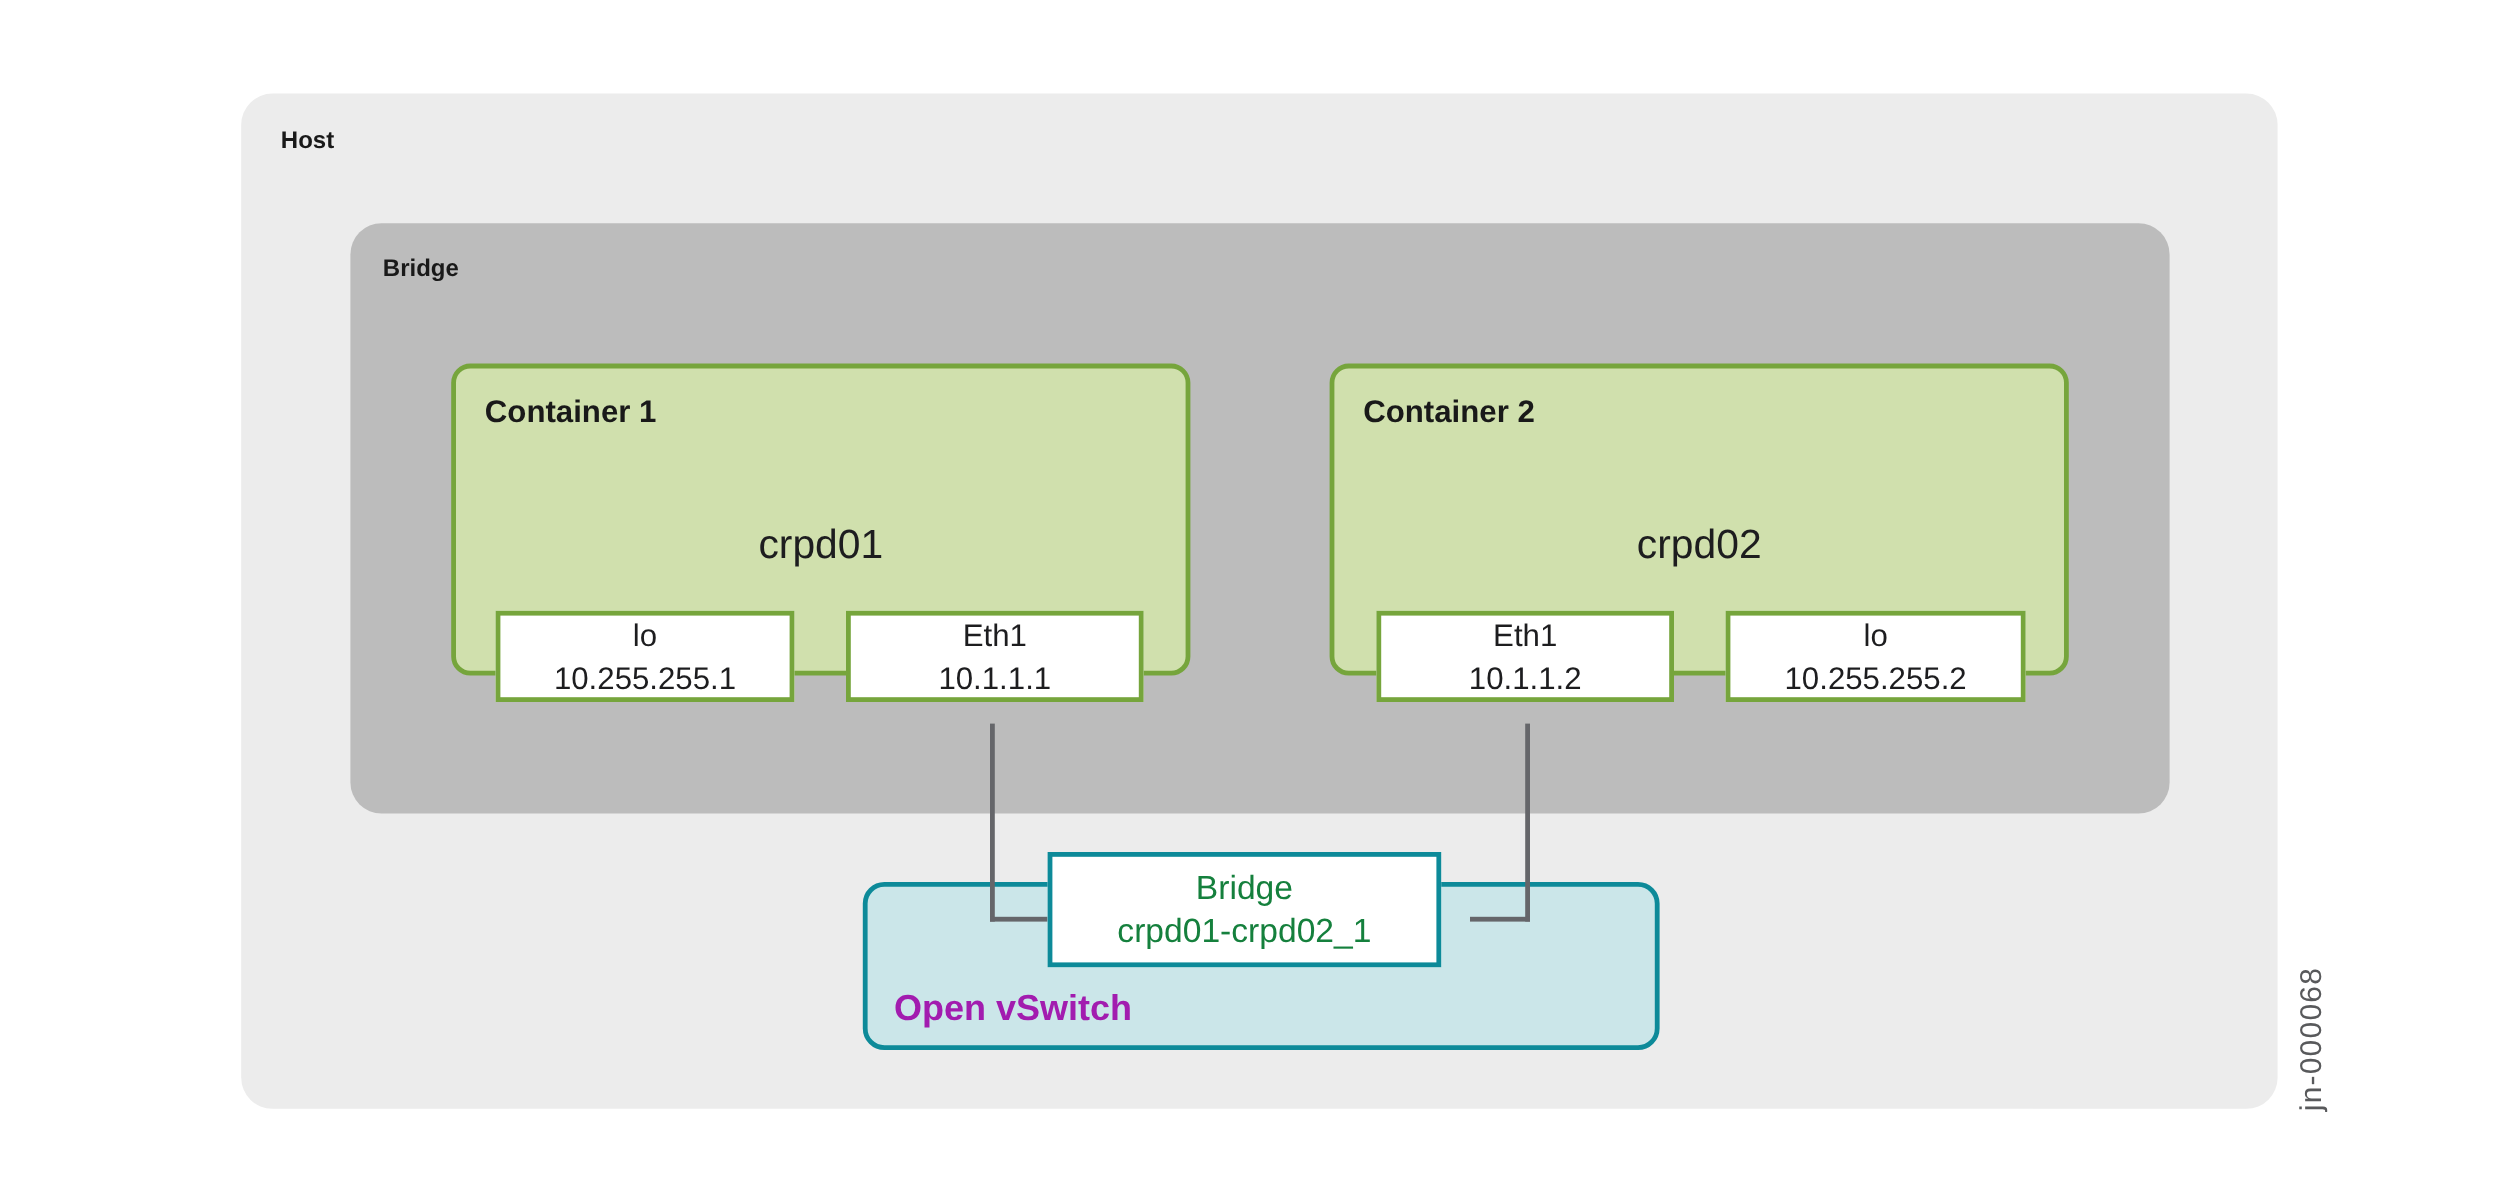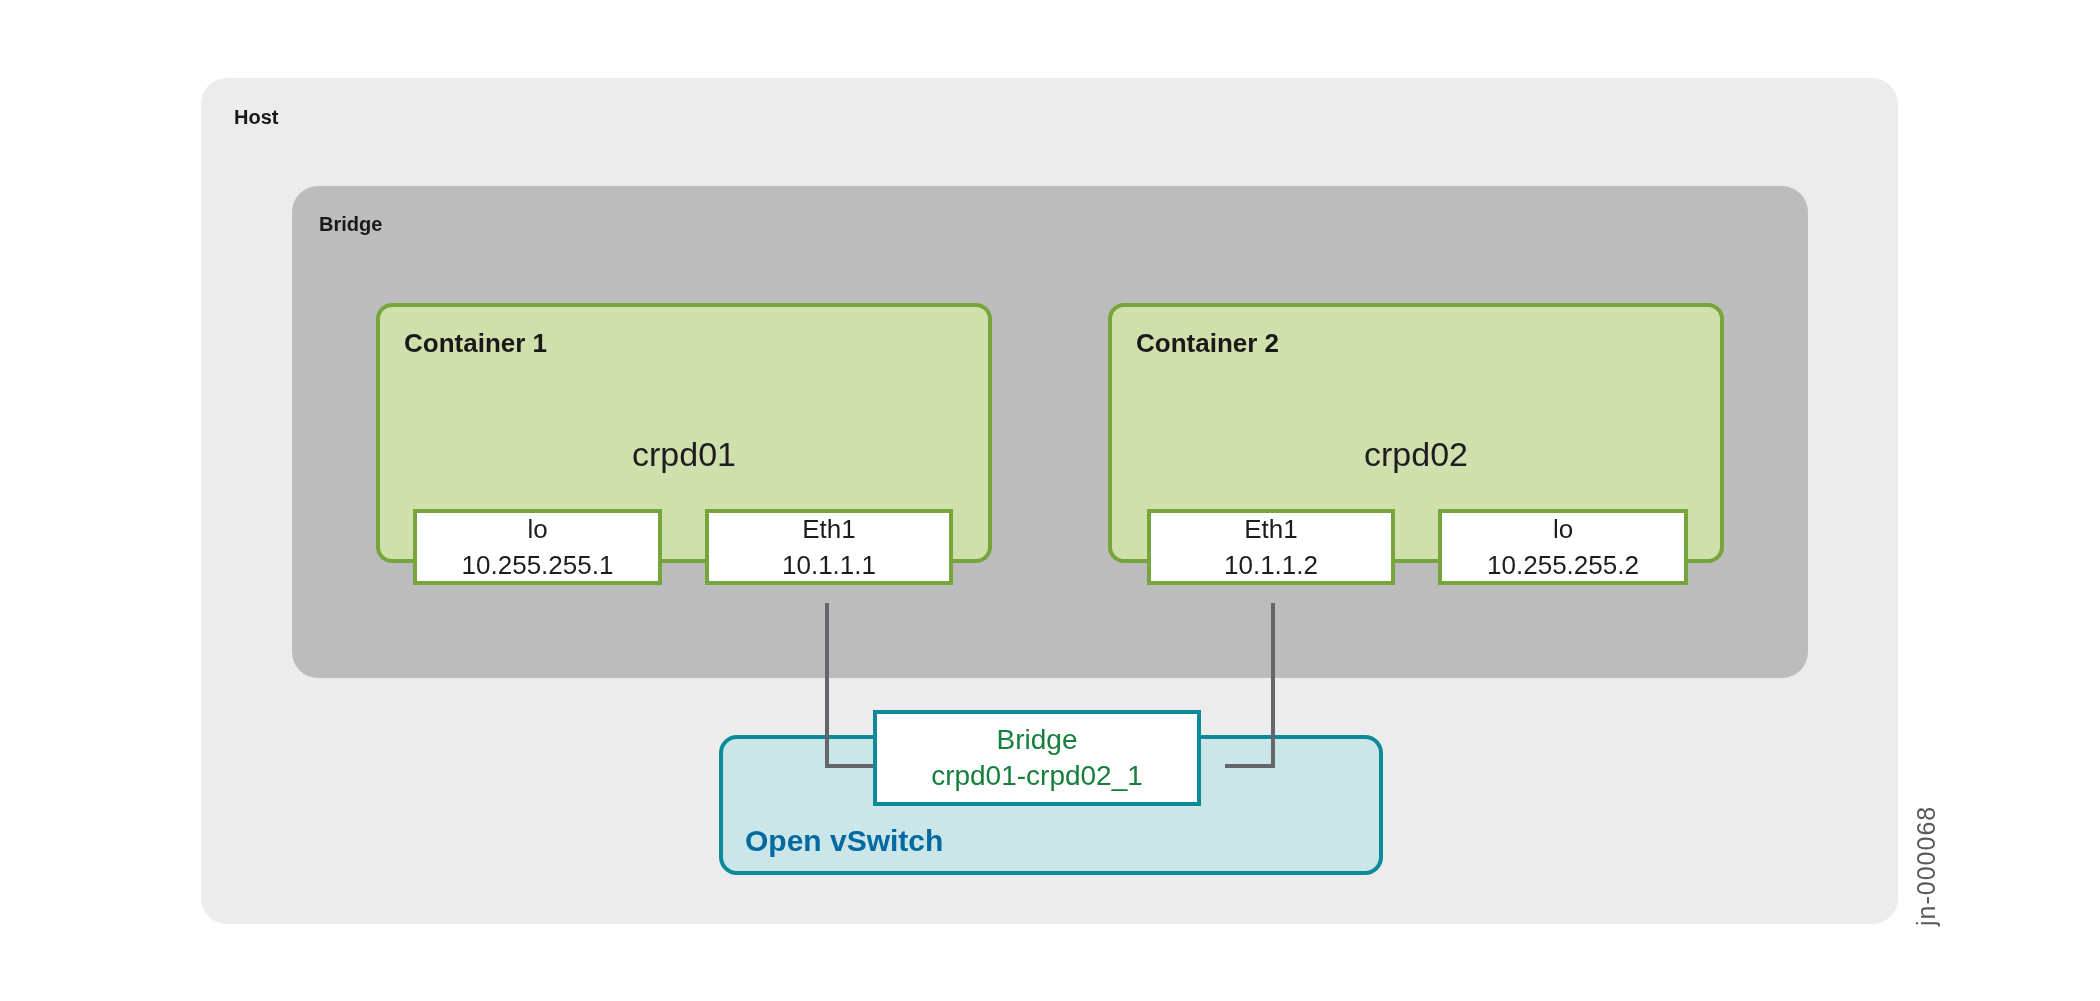--- a/index.html
+++ b/index.html
@@ -68,21 +68,21 @@
 
   
   .ovs-box{
     left:719px;top:735px;width:664px;height:140px;
     background:#cbe6e9;
     border:4px solid #0d8a99;
     border-radius:18px;
   }
   .ovs-label{
     position:absolute;left:22px;bottom:13px;
-    font-size:30px;font-weight:700;line-height:34px;color:#0369a1;text-align:right;
+    font-size:30px;font-weight:700;line-height:34px;color:#a21caf;text-align:right;
   }
   .bridge-box{
     left:873px;top:710px;width:328px;height:96px;
     background:#ffffff;
     border:4px solid #0d8a99;
     display:flex;flex-direction:column;align-items:center;justify-content:center;
     font-size:28px;line-height:36px;text-align:center;color:#15803d;
   }
 
   

